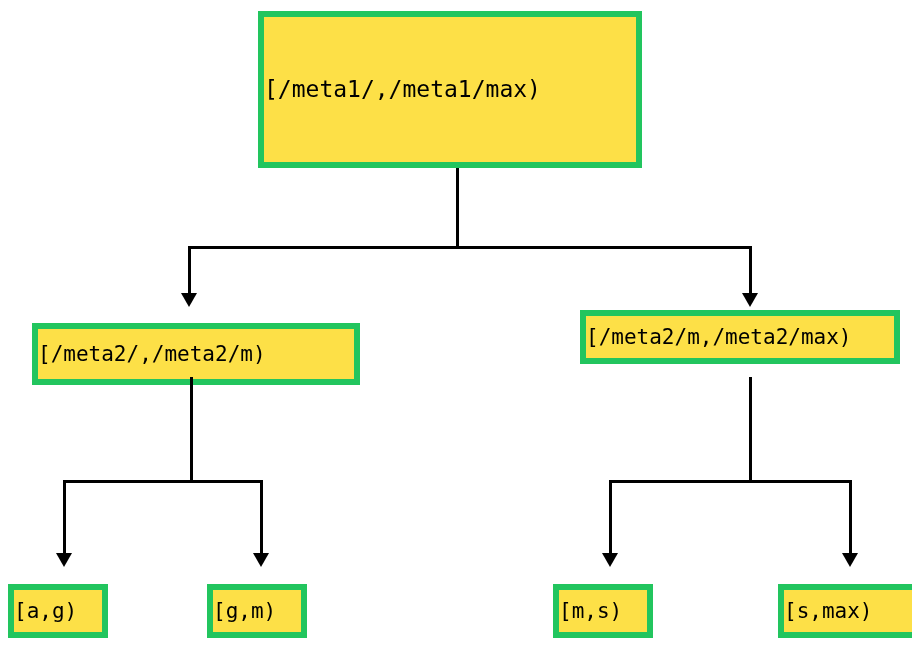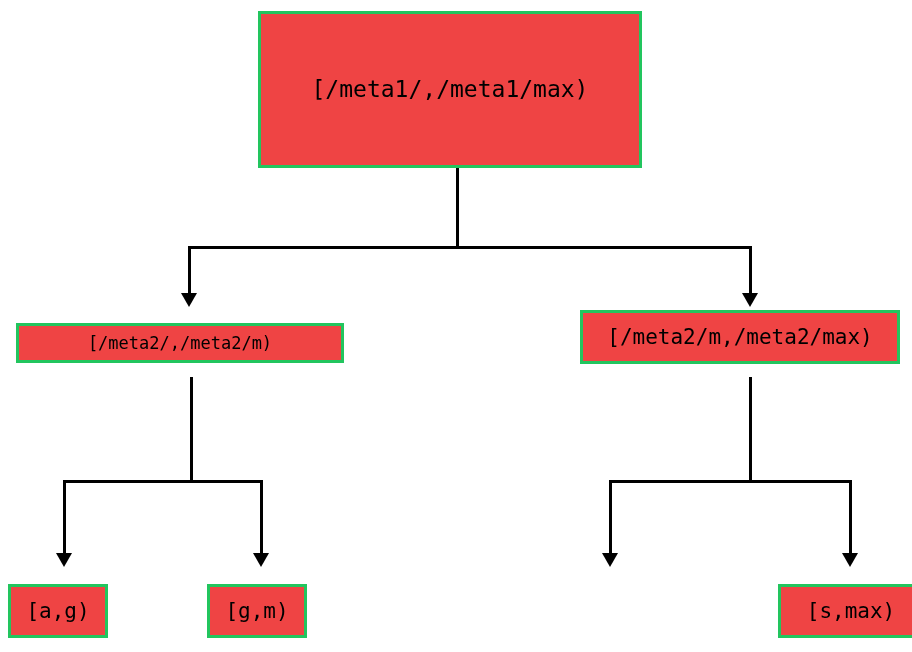--- a/index.html
+++ b/index.html
@@ -11,46 +11,45 @@
     position: relative;
     width: 912px;
     height: 652px;
     background: #ffffff;
     overflow: hidden;
     font-family: "DejaVu Sans Mono", "Liberation Mono", monospace;
   }
   .node {
     position: absolute;
     box-sizing: border-box;
-    border: 3px solid #22c55e;
-    background: #ef4444;
+    border: 6px solid #22c55e;
+    background: #fde047;
     display: flex;
     align-items: center;
-    justify-content: center;
     color: #000000;
     white-space: pre;
   }
   .node-label {
     display: block;
     line-height: 1;
     letter-spacing: 0px;
   }
   .node-root {
     left: 258px;
     top: 11px;
     width: 384px;
     height: 157px;
     font-size: 23px;
   }
   .node-mid-left {
-    left: 16px;
+    left: 32px;
     top: 323px;
     width: 328px;
-    height: 40px;
-    font-size: 17px;
+    height: 62px;
+    font-size: 21px;
   }
   .node-mid-right {
     left: 580px;
     top: 310px;
     width: 320px;
     height: 54px;
     font-size: 21px;
   }
   .node-leaf {
     height: 54px;
@@ -124,18 +123,21 @@
   <div class="arrow-head" style="left:842px; top:553px;"></div>
 
   <div class="node node-leaf leaf-ag">
     <span class="node-label">[a,g)</span>
   </div>
 
   <div class="node node-leaf leaf-gm">
     <span class="node-label">[g,m)</span>
   </div>
 
+  <div class="node node-leaf leaf-ms">
+    <span class="node-label">[m,s)</span>
+  </div>
 
   <div class="node node-leaf leaf-smax">
     <span class="node-label">[s,max)</span>
   </div>
 
 </div>
 
 </body></html>

